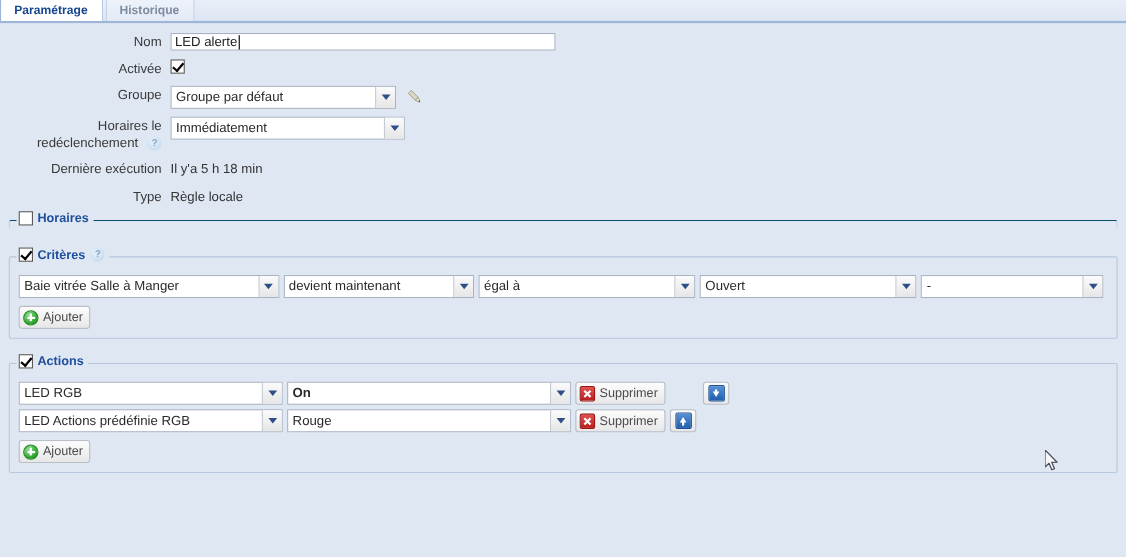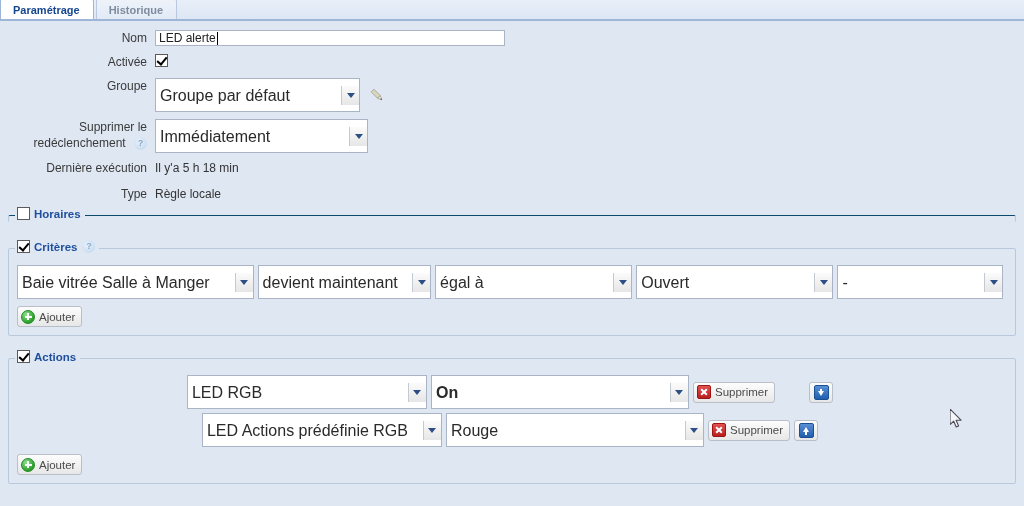--- a/index.html
+++ b/index.html
@@ -130,29 +130,29 @@
     top: 0px;
     width: 4px;
     height: 8px;
     border: solid #000;
     border-width: 0 2px 2px 0;
     transform: rotate(40deg);
   }
 
   
   .sel {
-    height: 34px;
+    height: 21px;
     box-sizing: border-box;
     border: 1px solid #a9b4c4;
     background: #fff;
     display: inline-flex;
     align-items: center;
     position: relative;
     cursor: pointer;
-    font-size: 16px;
+    font-size: 12px;
     color: #2a2a2a;
   }
   .sel .seltext {
     padding-left: 4px;
     flex: 1;
     overflow: hidden;
     white-space: nowrap;
     line-height: 19px;
   }
   .sel .arrowbtn {
@@ -219,21 +219,20 @@
     white-space: nowrap;
   }
   .legend .cbox { margin-right: 4px; }
   .secbody { padding: 16px 8px 8px 8px; }
 
   
   .rowline {
     display: flex;
     align-items: center;
     margin-bottom: 4px;
-    justify-content: center;
   }
   .rowline > * { margin-right: 4px; }
 
   
   .btn {
     height: 21px;
     box-sizing: border-box;
     border: 1px solid #b9bec7;
     border-radius: 3px;
     background: linear-gradient(to bottom, #fdfdfd 0%, #e7e7e7 100%);
@@ -357,21 +356,21 @@
             <polygon points="6.6,10.5 10.4,10.5 8.5,14.6" fill="#efeddc" stroke="#9a9780" stroke-width="0.7"></polygon>
             <polygon points="7.7,13.1 9.3,13.1 8.5,14.8" fill="#444"></polygon>
           </g>
         </svg>
       </span>
     </div>
   </div>
 
   <div class="frow">
     <div class="flabel two-line">
-      <div>Supprimer le</div>
+      <div>Horaires le</div>
       <div>
         <span>redéclenchement</span>
         <span class="helpicon">?</span>
       </div>
     </div>
     <div class="fvalue">
       <div class="sel" style="width:213px;">
         <span class="seltext">Immédiatement</span>
         <span class="arrowbtn">
             <span class="chev"></span>

